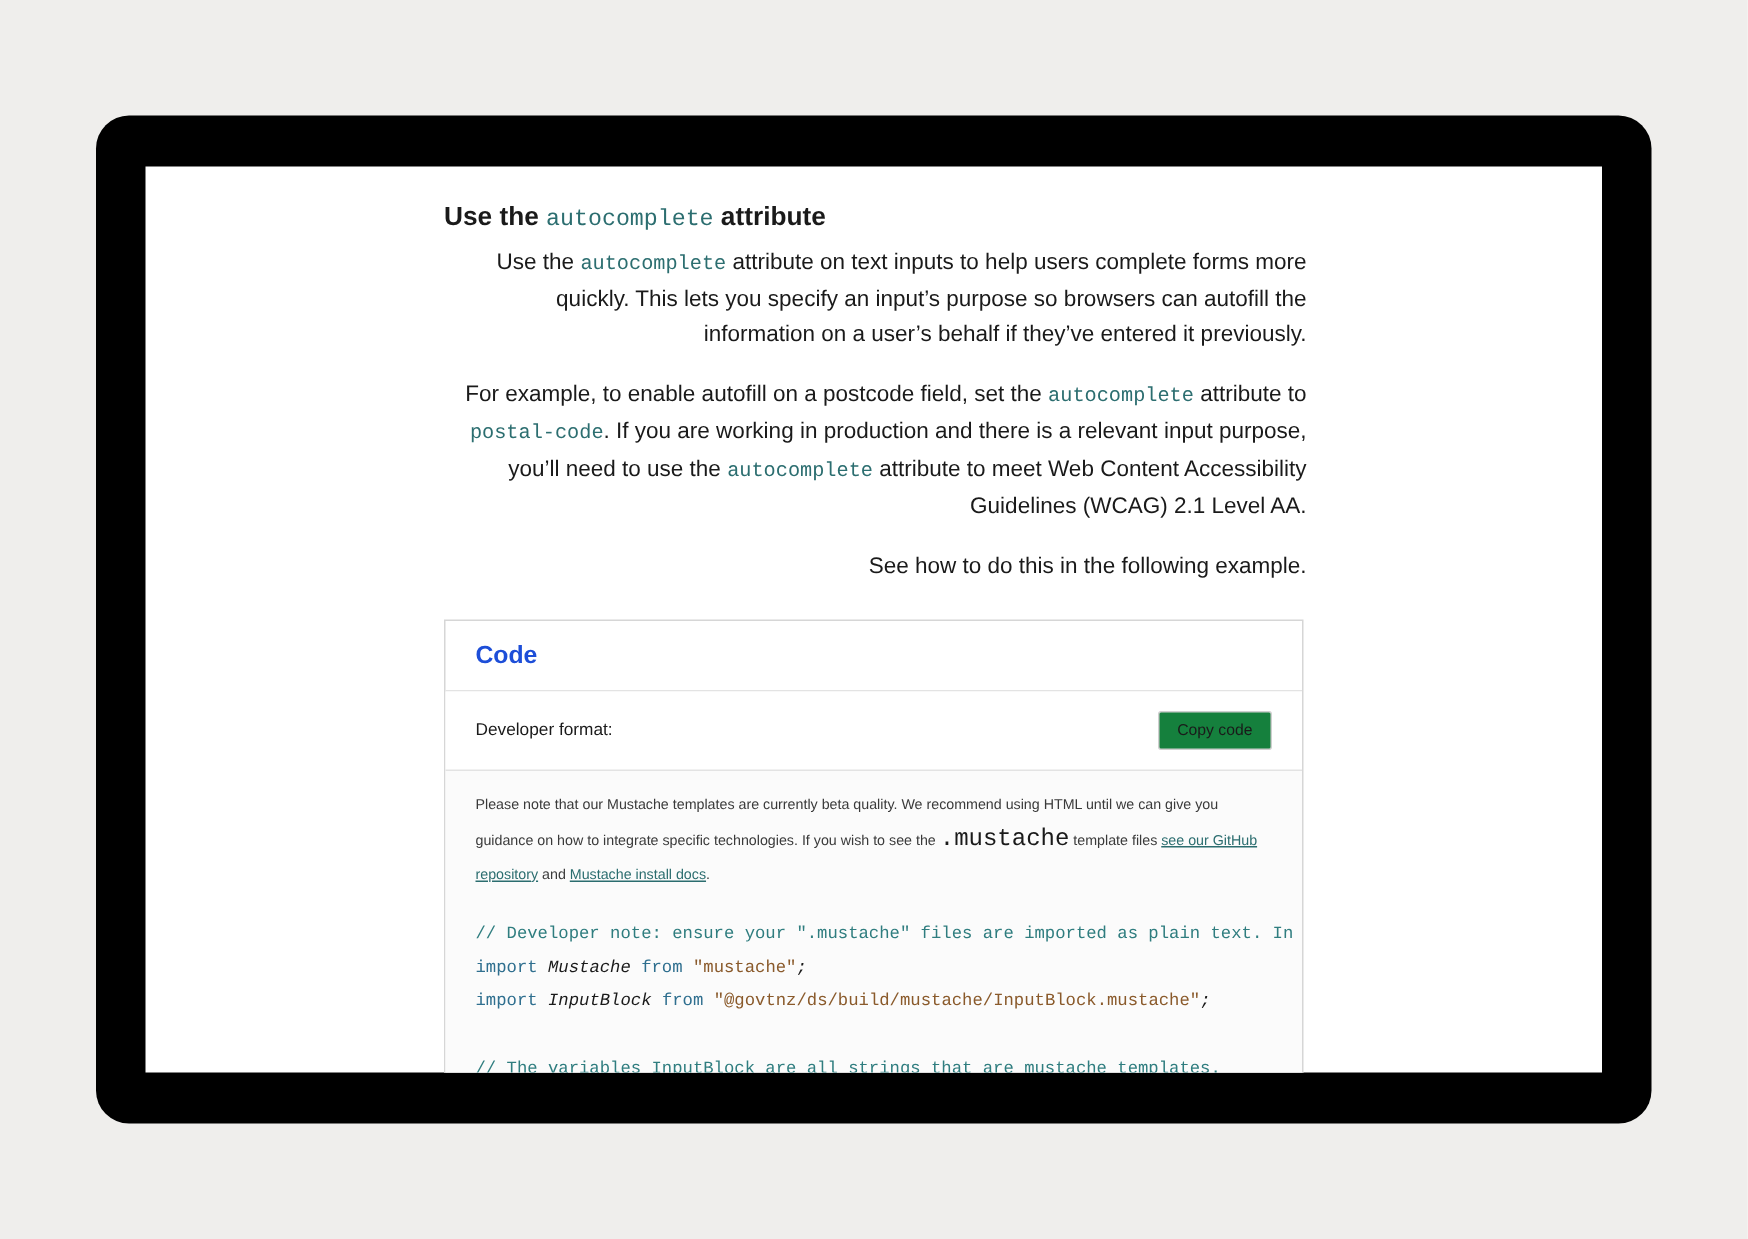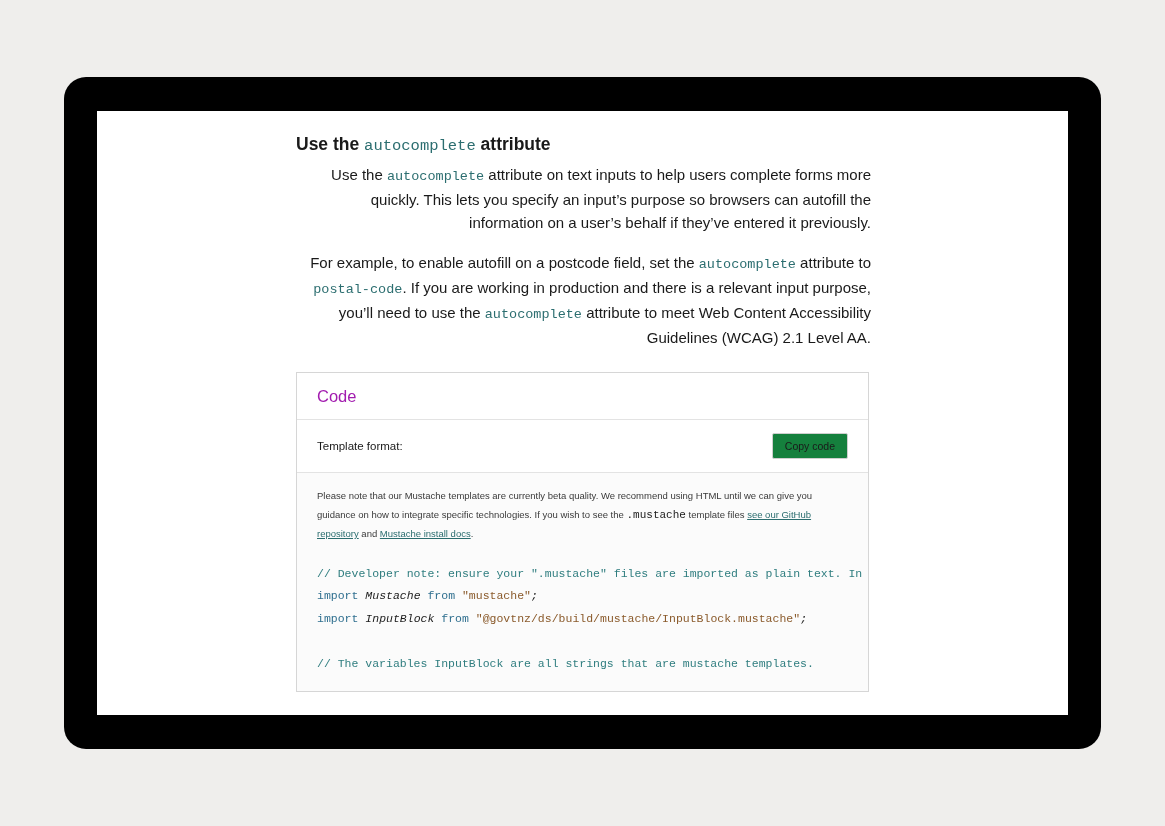--- a/index.html
+++ b/index.html
@@ -81,22 +81,22 @@
     border: 1px solid #d6d6d6;
     background: #ffffff;
     box-sizing: border-box;
   }
   .code-card-header {
     padding: 14px 20px 13px 20px;
     border-bottom: 1px solid #e3e3e3;
   }
   .code-card-title {
     font-size: 16.5px;
-    font-weight: normal;
-    color: #a21caf;
+    font-weight: bold;
+    color: #1d4ed8;
   }
   .code-card-controls {
     display: flex;
     align-items: center;
     padding: 13px 20px;
     border-bottom: 1px solid #e3e3e3;
     background: #ffffff;
   }
   .control-label {
     font-size: 11.5px;
@@ -142,21 +142,21 @@
 
   .code-note {
     padding: 14px 20px 10px 20px;
     font-size: 9.5px;
     line-height: 1.85;
     color: #3a3a3a;
     background: #fbfbfb;
   }
   .code-note code {
     font-family: "Liberation Mono", monospace;
-    font-size: 11px;
+    font-size: 16px;
     color: #1a1a1a;
   }
   .code-note a {
     color: #2b6d6f;
     text-decoration: underline;
   }
 
   .code-block {
     background: #fbfbfb;
     padding: 10px 20px 16px 20px;
@@ -176,29 +176,30 @@
 <body>
 
 <div class="device-frame">
   <div class="device-screen">
     <div class="page">
 
       <div class="content-col">
         <h2 class="section-title" id="heading"><span>Use the </span><code>autocomplete</code><span> attribute</span></h2>
         <p class="body-text" id="p1"><span>Use the </span><code>autocomplete</code><span> attribute on text inputs to help users complete forms more quickly. This lets you specify an input’s purpose so browsers can autofill the information on a user’s behalf if they’ve entered it previously.</span></p>
         <p class="body-text" id="p2"><span>For example, to enable autofill on a postcode field, set the </span><code>autocomplete</code><span> attribute to </span><code>postal-code</code><span>. If you are working in production and there is a relevant input purpose, you’ll need to use the </span><code>autocomplete</code><span> attribute to meet Web Content Accessibility Guidelines (WCAG) 2.1 Level AA.</span></p>
+        <p class="body-text" id="p3"><span>See how to do this in the following example.</span></p>
       </div>
 
       <div class="code-card">
         <div class="code-card-header">
           <span class="code-card-title">Code</span>
         </div>
 
         <div class="code-card-controls">
-          <span class="control-label">Template format:</span>
+          <span class="control-label">Developer format:</span>
 
 
           <button class="copy-btn">Copy code</button>
         </div>
 
         <div class="code-note" id="note"><span>Please note that our Mustache templates are currently beta quality. We recommend using HTML until we can give you guidance on how to integrate specific technologies. If you wish to see the </span><code>.mustache</code><span> template files </span><a href="#">see our GitHub repository</a><span> and </span><a href="#">Mustache install docs</a><span>.</span></div>
 
         <div class="code-block" id="codeblock"><div><span class="tok-comment">// Developer note: ensure your ".mustache" files are imported as plain text. In Webpa</span></div><div><span class="tok-kw">import</span><span class="tok-plain"> Mustache </span><span class="tok-kw">from</span><span class="tok-str"> "mustache"</span><span class="tok-plain">;</span></div><div><span class="tok-kw">import</span><span class="tok-plain"> InputBlock </span><span class="tok-kw">from</span><span class="tok-str"> "@govtnz/ds/build/mustache/InputBlock.mustache"</span><span class="tok-plain">;</span></div><div>&nbsp;</div><div><span class="tok-comment">// The variables InputBlock are all strings that are mustache templates.</span></div></div>
       </div>
 

